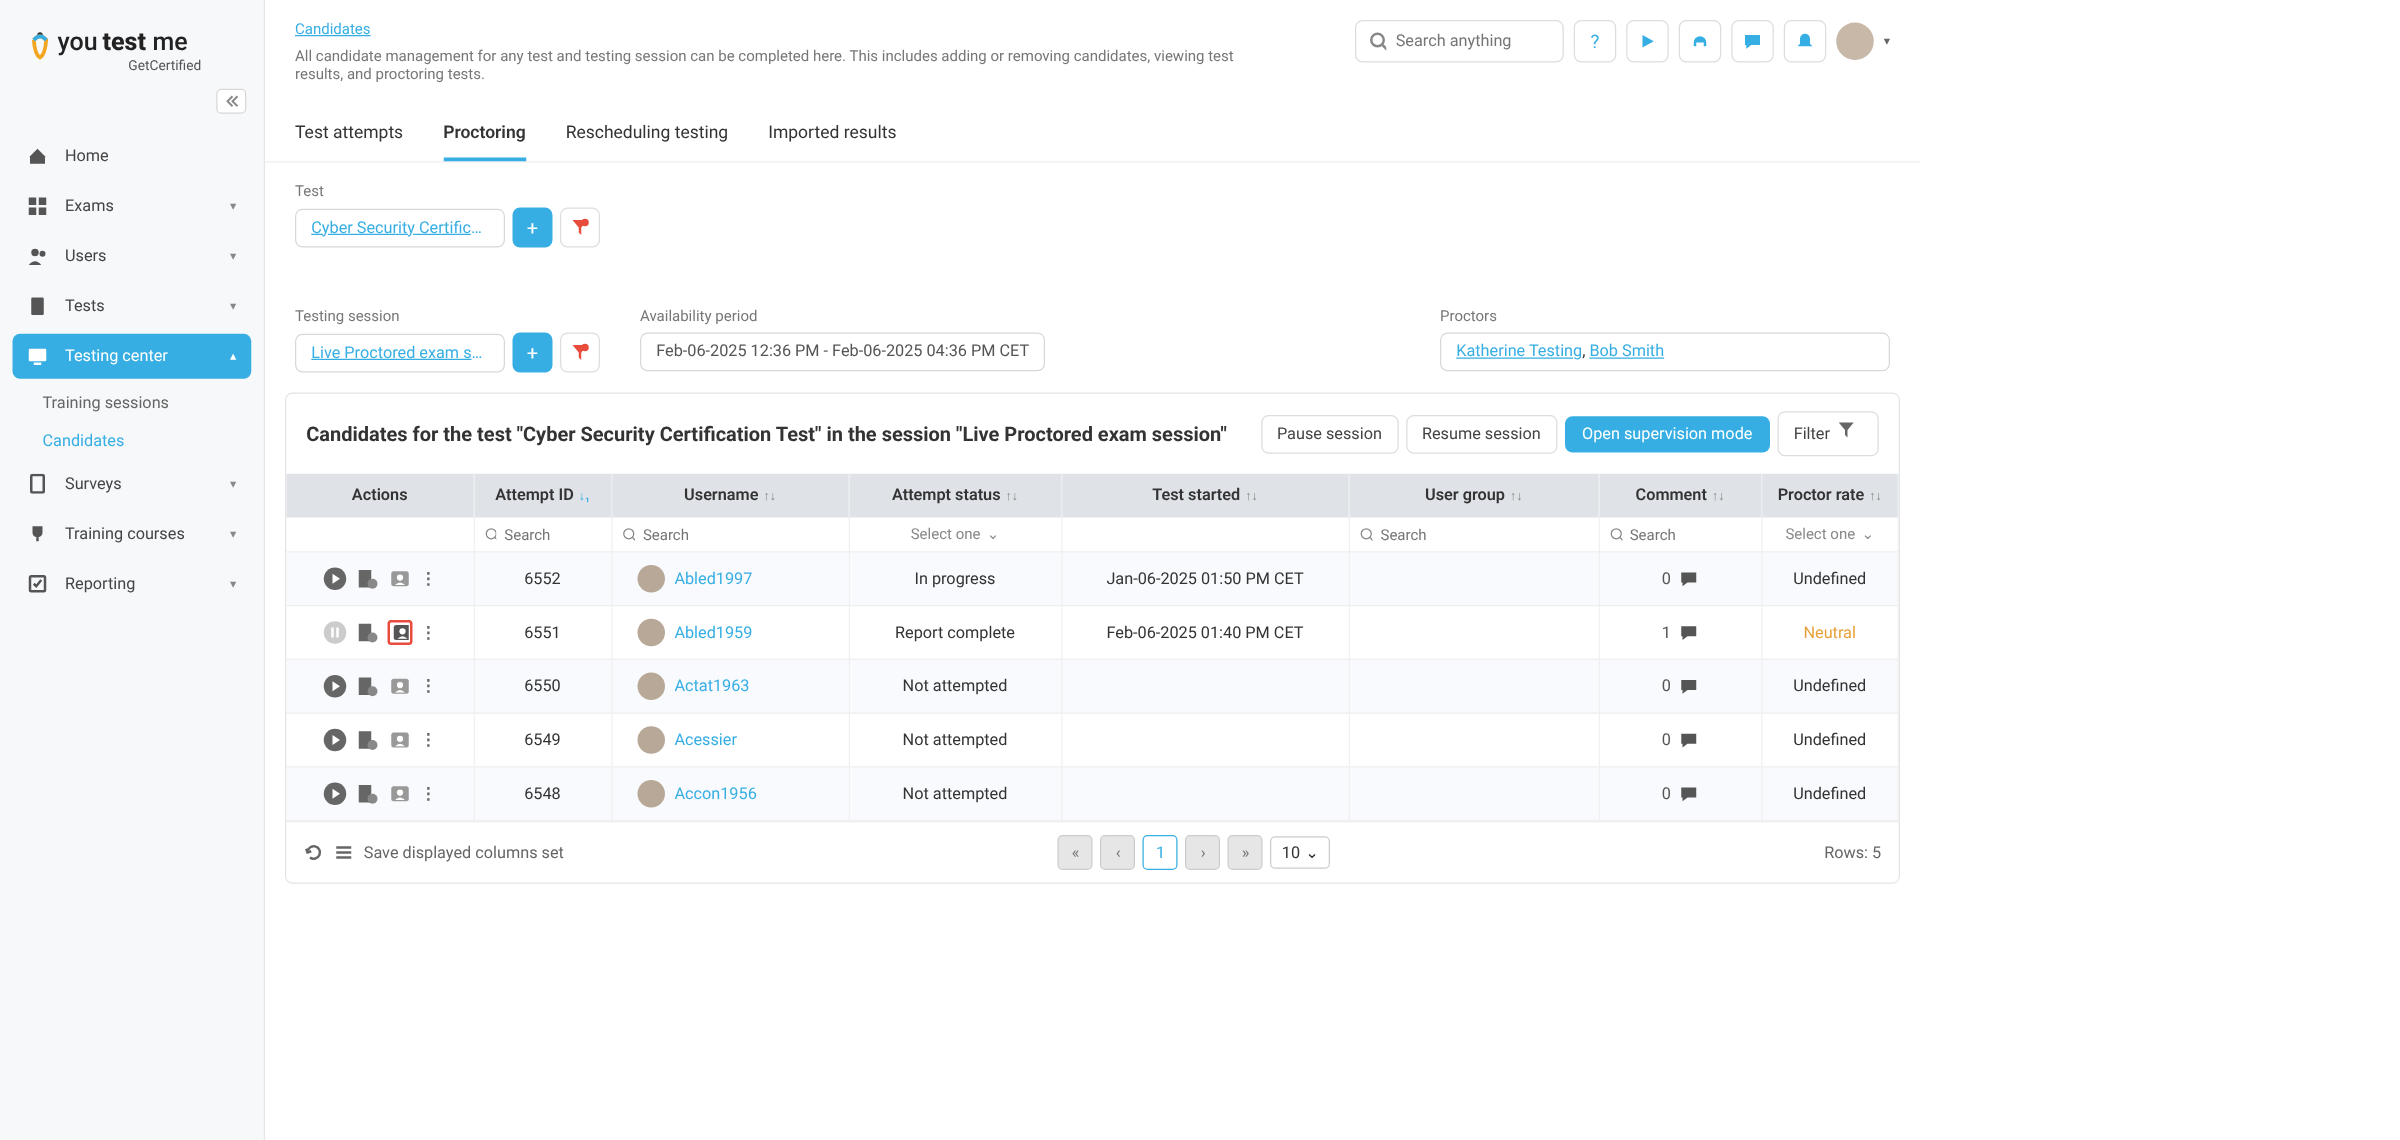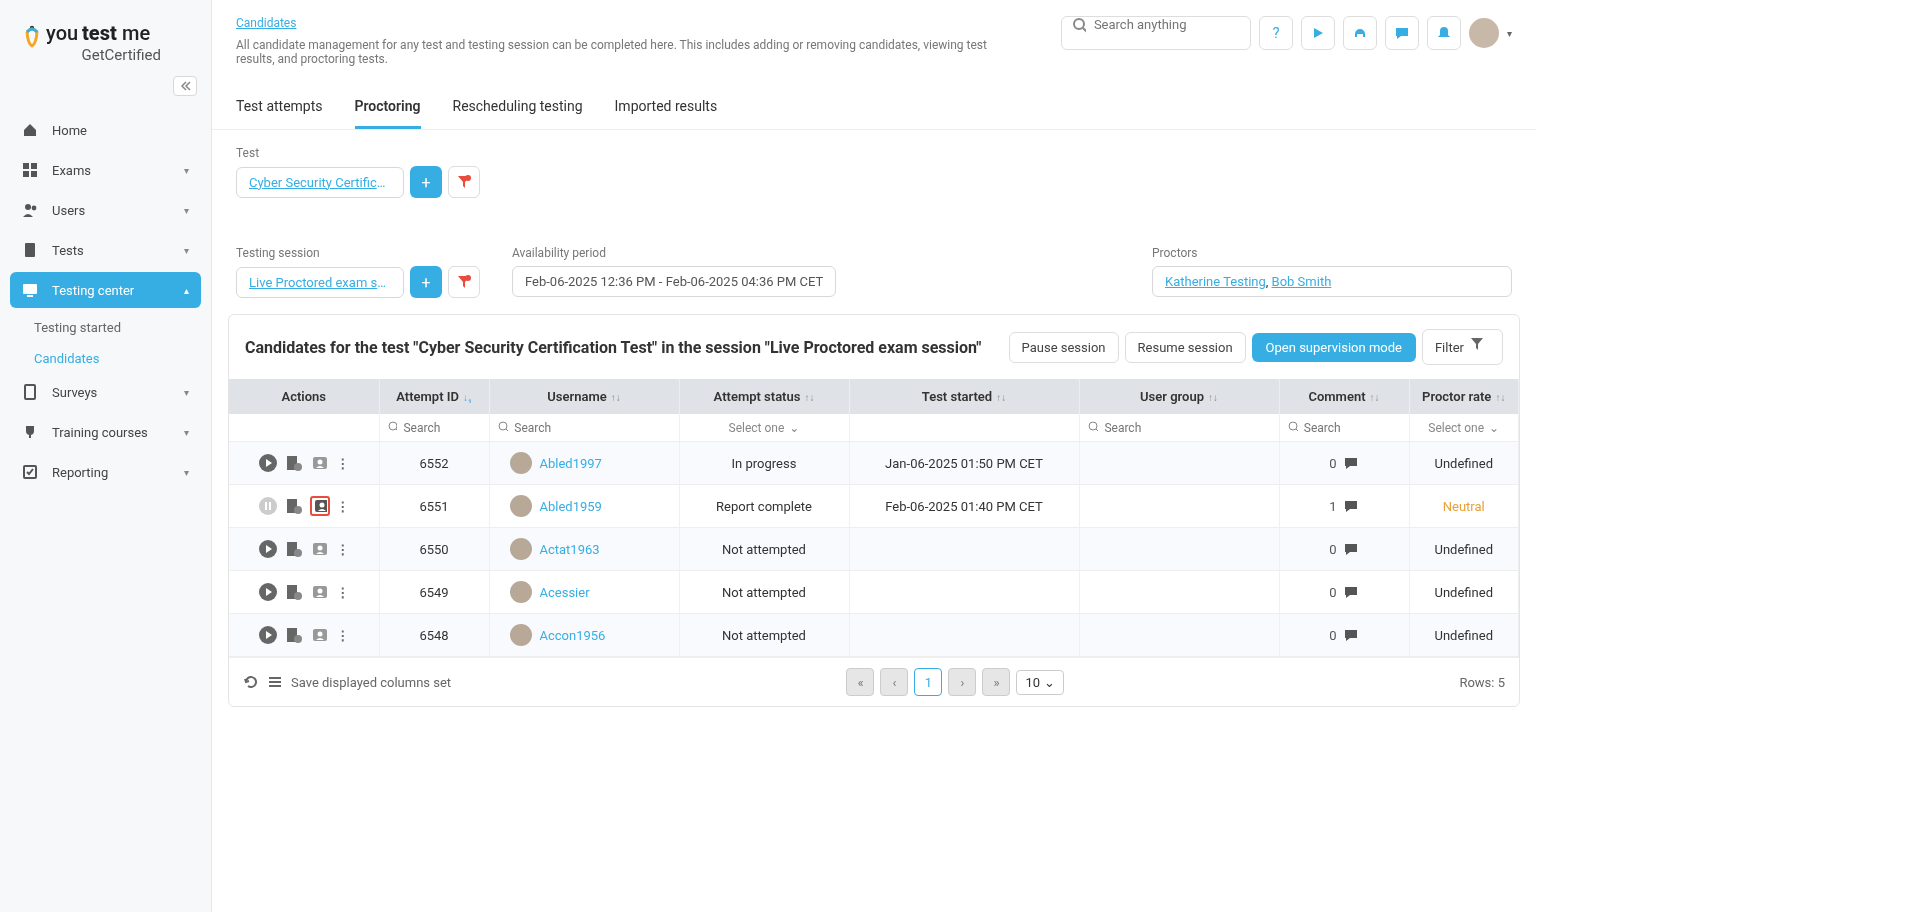--- a/index.html
+++ b/index.html
@@ -1,36 +1,36 @@
 <!DOCTYPE html>
 <html><head>
 <meta charset="utf-8">
 <style>
 * { box-sizing: border-box; margin: 0; padding: 0; font-family: -apple-system, BlinkMacSystemFont, "Segoe UI", Roboto, Arial, sans-serif; }
 body { background: #fff; color: #333; font-size: 13px; }
 .page { display: flex; height: 912px; width: 1536px; }
 .sidebar { width: 212px; background: #f7f8fa; border-right: 1px solid #e6e6e6; display: flex; flex-direction: column; }
 .logo { padding: 18px 24px 6px; }
-.logo-sub { font-size: 15px; color: #555; text-align: right; padding-right: 26px; margin-top: -2px; }
+.logo-sub { font-size: 11px; color: #555; text-align: right; padding-right: 26px; margin-top: -2px; }
 .collapse { align-self: flex-end; margin: 6px 14px 12px 0; width: 24px; height: 20px; border: 1px solid #d8d8d8; border-radius: 4px; background: #fff; display:flex; align-items:center; justify-content:center; color:#888;}
 .nav { padding: 4px 10px; }
 .nav-item { display: flex; align-items: center; padding: 10px 12px; border-radius: 6px; color: #444; cursor: pointer; margin-bottom: 4px; }
 .nav-item.active { background: #36aee3; color: #fff; }
 .nav-item .icon { width: 18px; margin-right: 12px; display:inline-flex; }
 .nav-item .chev { margin-left: auto; font-size: 10px; color: #888; }
 .nav-item.active .chev { color: #fff; }
 .nav-sub { padding: 8px 0 8px 24px; color: #666; cursor: pointer; }
 .nav-sub.active { color: #36aee3; }
 .main { flex: 1; display: flex; flex-direction: column; overflow: hidden; }
 .topbar { display: flex; align-items: flex-start; padding: 16px 24px 0 24px; }
 .breadcrumb { font-size: 12px; }
 .breadcrumb a { color: #36aee3; text-decoration: underline; }
 .page-desc { font-size: 12px; color: #777; margin-top: 8px; max-width: 760px; }
 .top-right { margin-left: auto; display: flex; align-items: center; gap: 8px; }
-.search-box { width: 190px; height: 34px; border: 1px solid #ddd; border-radius: 6px; display: flex; align-items: flex-start; padding: 0 10px; color: #888; }
+.search-box { width: 167px; height: 34px; border: 1px solid #ddd; border-radius: 6px; display: flex; align-items: center; padding: 0 10px; color: #888; }
 .search-box input { border: none; outline: none; font-size: 13px; width: 100%; background: transparent; }
 .icon-btn { width: 34px; height: 34px; border: 1px solid #ddd; border-radius: 6px; display: flex; align-items: center; justify-content: center; color: #36aee3; font-size: 15px; cursor:pointer; }
 .avatar-top { width: 30px; height: 30px; border-radius: 50%; background: #c8b8a8; display:inline-block; }
 .tabs { display: flex; gap: 32px; padding: 20px 24px 0 24px; border-bottom: 1px solid #eee; margin-top: 12px; }
 .tab { padding-bottom: 12px; color: #333; font-size: 14px; cursor: pointer; }
 .tab.active { border-bottom: 3px solid #36aee3; font-weight: 600; }
 .filters { padding: 16px 24px; display: flex; flex-wrap: wrap; gap: 24px 32px; }
 .filter-block { display: flex; flex-direction: column; }
 .filter-label { font-size: 12px; color: #777; margin-bottom: 6px; }
 .filter-row { display: flex; gap: 6px; align-items: center; }
@@ -47,21 +47,21 @@
 .head-actions { margin-left: auto; display: flex; gap: 6px; align-items: center;}
 .btn-out { border: 1px solid #ddd; background:#fff; border-radius:6px; padding: 7px 12px; font-size:13px; color:#444; cursor:pointer;}
 .btn-pri { background:#36aee3; color:#fff; border:none; border-radius:6px; padding:7px 14px; font-size:13px; cursor:pointer;}
 .funnel { width:20px; height:20px; color:#666;}
 table { width: 100%; border-collapse: collapse; }
 thead tr { background: #dfe3e8; }
 th { font-size: 13px; font-weight: 600; color: #333; padding: 10px 8px; text-align: center; border-right: 1px solid #eceff2; margin-top: 34px;}
 th .sort { font-size: 10px; color: #888; margin-left:4px;}
 th.active-sort .sort { color: #36aee3; }
 tr.filter-row-tr td { padding: 6px 8px; border-bottom: 1px solid #eee; border-right: 1px solid #f0f0f0; text-align:center;}
-.search-cell { display:flex; gap:6px; color:#888; }
+.search-cell { display:flex; align-items:center; gap:6px; color:#888; }
 .search-cell input { border:none; outline:none; width:100%; font-size:12px;}
 .select-one { color:#888; font-size:12px; display:inline-flex; align-items:center; gap:5px;}
 tbody tr.data-row td { padding: 10px 8px; border-bottom: 1px solid #eee; border-right: 1px solid #f0f0f0; text-align:center; font-size:13px; }
 tbody tr.data-row:nth-child(even){ background:#f8fafd;}
 .actions-cell { display:flex; gap:6px; align-items:center; justify-content:center;}
 .action-ico { width:20px; height:20px; display:inline-flex; align-items:center; justify-content:center; color:#666;}
 .action-ico.red-outline { border: 2px solid #e74c3c; border-radius:3px; padding:1px;}
 .more { color:#666; font-weight:700;}
 .user-cell { display:flex; align-items:center; gap:8px; justify-content:flex-start; padding-left: 12px;}
 .avatar-sm { width:22px; height:22px; border-radius:50%; background:#b8a898;}
@@ -143,21 +143,21 @@
       <div class="nav-item active">
         <span class="icon">
             <svg width="16" height="16">
               <rect x="1" y="2" width="14" height="10" rx="1" fill="#fff"></rect>
               <rect x="5" y="13" width="6" height="2" fill="#fff"></rect>
             </svg>
           </span>
         <span>Testing center</span>
         <span class="chev">▴</span>
       </div>
-      <div class="nav-sub">Testing started</div>
+      <div class="nav-sub">Training sessions</div>
       <div class="nav-sub active">Candidates</div>
       <div class="nav-item">
         <span class="icon">
             <svg width="16" height="16">
               <rect x="3" y="1" width="10" height="14" rx="1" fill="none" stroke="#555" stroke-width="2"></rect>
             </svg>
           </span>
         <span>Surveys</span>
         <span class="chev">▾</span>
       </div>

